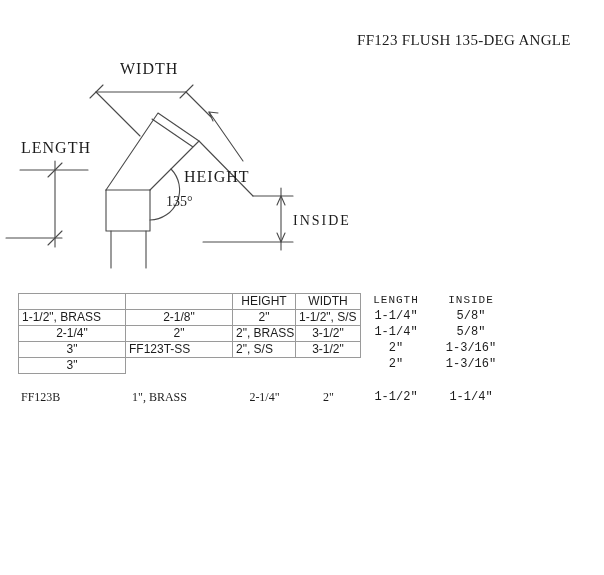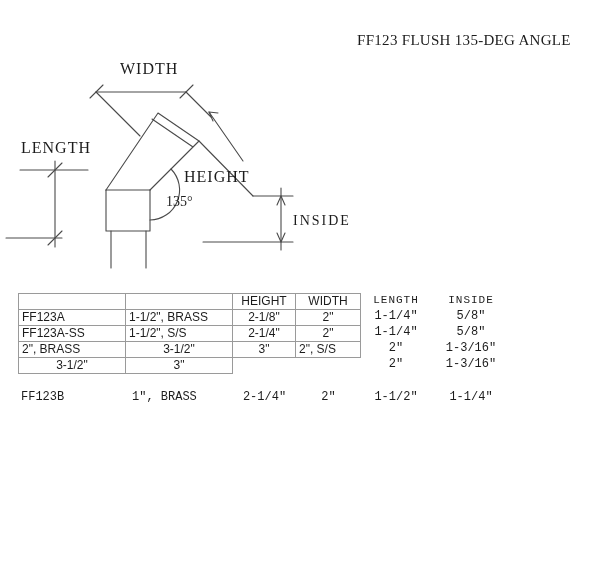--- a/index.html
+++ b/index.html
@@ -56,21 +56,21 @@
   }
   .free .cell.hdr{font-size:11px;letter-spacing:1px;}
   
   #extra-row{
     position:absolute;left:18px;top:389px;
     display:flex;
     font-size:12px;
   }
   #extra-row .cell{
     height:16px;line-height:16px;
-    font-family:Liberation Mono, monospace;
+    font-family:Liberation Serif, serif;
     white-space:nowrap;box-sizing:border-box;
   }
   #extra-row .c1{width:108px;padding-left:3px;}
   #extra-row .c2{width:107px;padding-left:6px;}
   #extra-row .c3{width:63px;text-align:center;}
   #extra-row .c4{width:65px;text-align:center;}
   #extra-row .c5{width:70px;text-align:center;font-family:"Liberation Mono", monospace;}
   #extra-row .c6{width:80px;text-align:center;font-family:"Liberation Mono", monospace;}
 </style>
 </head>
@@ -128,34 +128,33 @@
 
   <div id="spec-table">
 
     <div class="bordered">
 
       <div class="cell"></div>
       <div class="cell"></div>
       <div class="cell center">HEIGHT</div>
       <div class="cell center">WIDTH</div>
 
-      <div class="cell">FF123A</div>
       <div class="cell">1-1/2", BRASS</div>
       <div class="cell center">2-1/8"</div>
       <div class="cell center">2"</div>
 
-      <div class="cell">FF123A-SS</div>
       <div class="cell">1-1/2", S/S</div>
       <div class="cell center">2-1/4"</div>
       <div class="cell center">2"</div>
 
       <div class="cell">2", BRASS</div>
       <div class="cell center">3-1/2"</div>
       <div class="cell center">3"</div>
 
+      <div class="cell">FF123T-SS</div>
       <div class="cell">2", S/S</div>
       <div class="cell center">3-1/2"</div>
       <div class="cell center">3"</div>
     </div>
 
     <div class="free">
       <div class="cell hdr">LENGTH</div>
       <div class="cell hdr">INSIDE</div>
 
       <div class="cell">1-1/4"</div>

